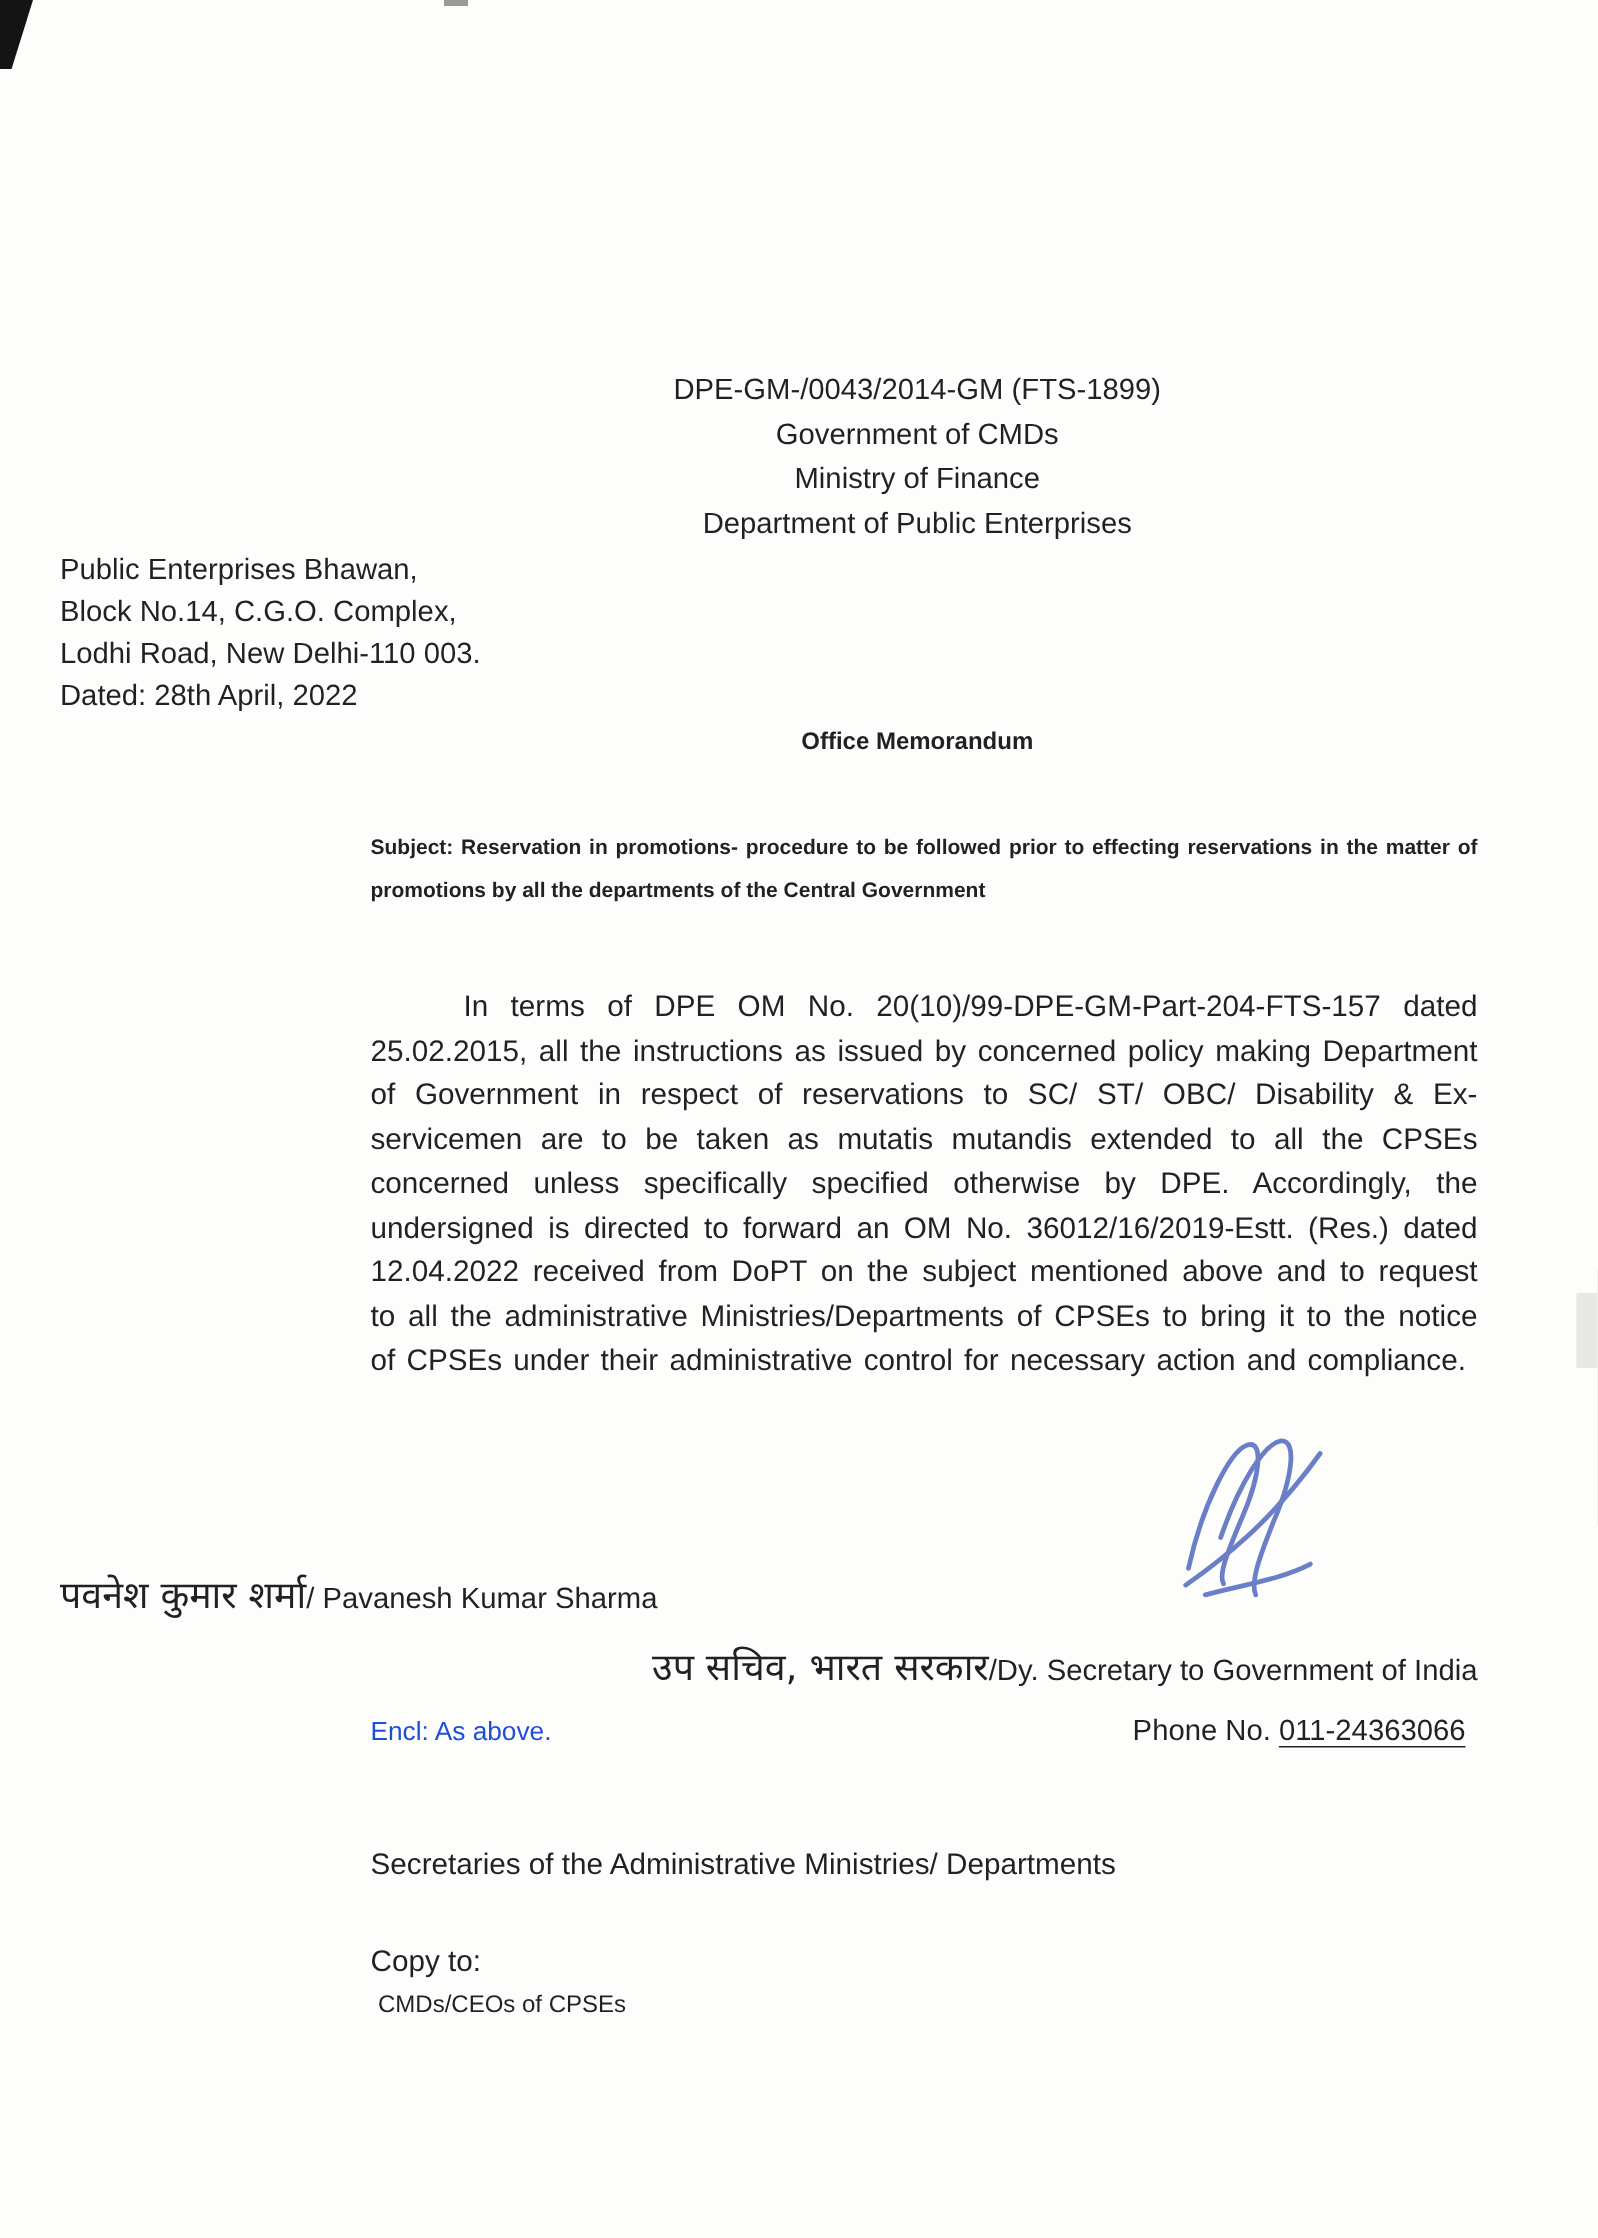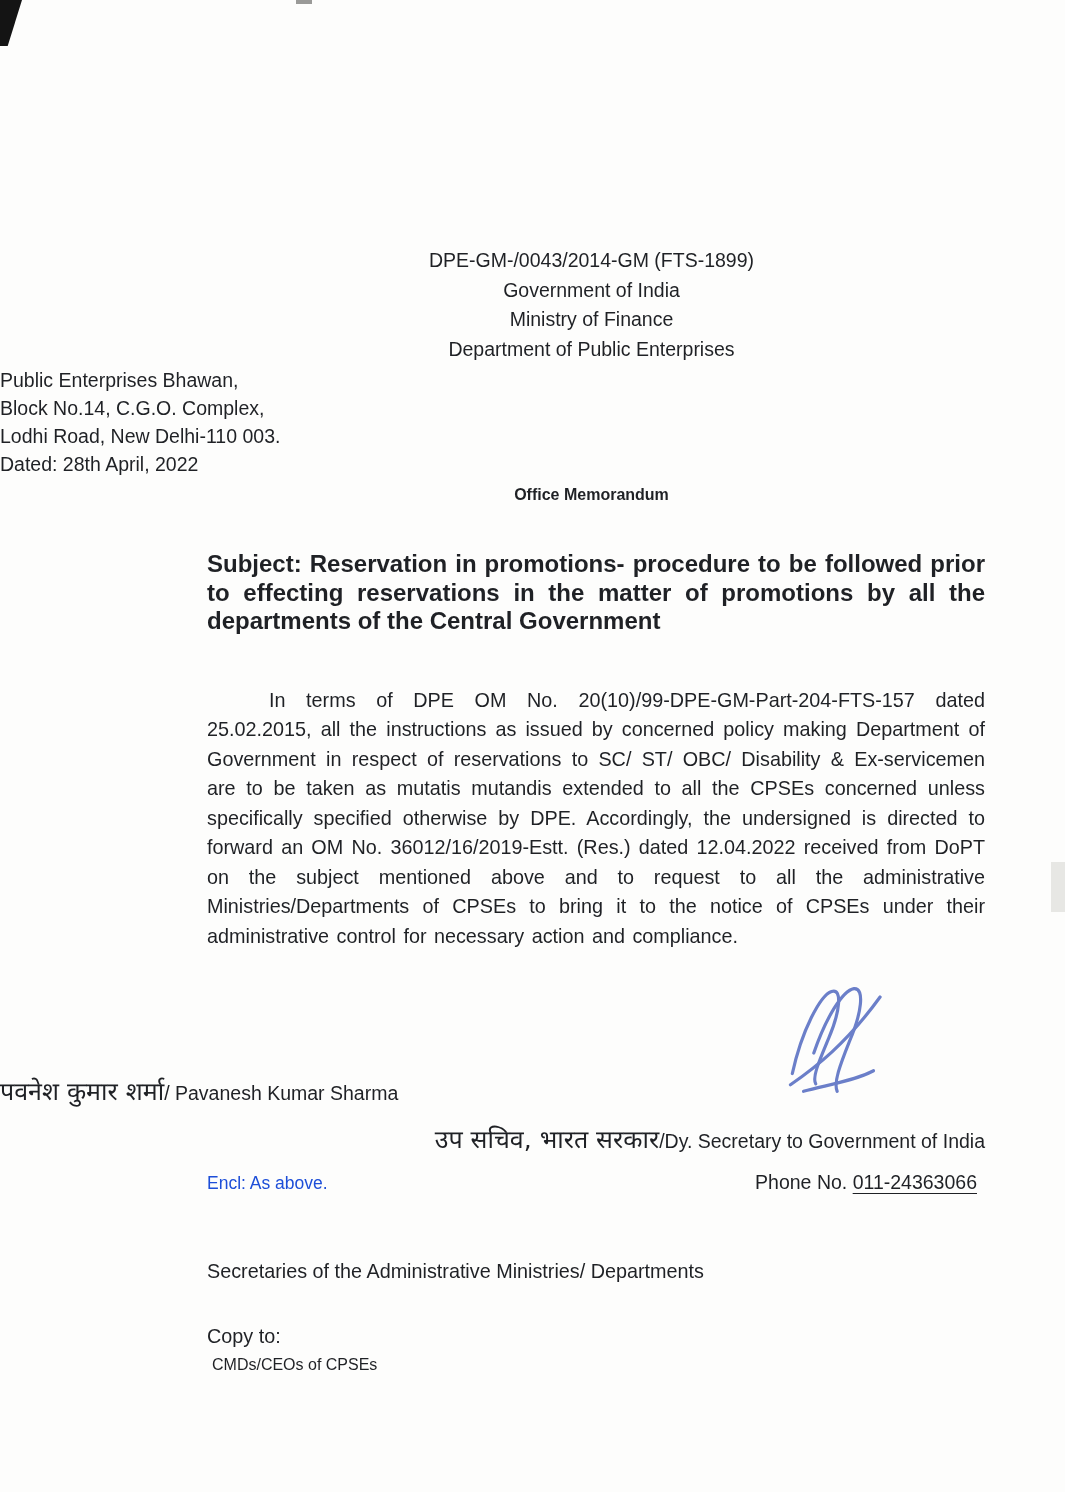--- a/index.html
+++ b/index.html
@@ -10,20 +10,21 @@
   .page {
     position: relative;
     width: 1065px;
     height: 1492px;
     margin: 0 auto;
     background: #fdfdfc;
     font-family: "Liberation Sans", sans-serif;
     color: #1f2125;
     overflow: hidden;
     box-sizing: border-box;
+    padding-left: 40px;
   }
   
   .artifact-corner {
     position: absolute;
     top: 0; left: 0;
     width: 22px; height: 46px;
     background: #141414;
     clip-path: polygon(0 0, 100% 0, 35% 100%, 0 100%);
   }
   .artifact-dash {
@@ -52,21 +53,21 @@
     line-height: 28px;
   }
   .doc-title {
     margin: 8px 0 0 118px;
     text-align: center;
     font-size: 16px;
     font-weight: bold;
   }
   .subject {
     margin: 46px 80px 0 207px;
-    font-size: 24px;
+    font-size: 14px;
     line-height: 28.5px;
     font-weight: bold;
     text-align: justify;
   }
   .body-par {
     margin: 50px 80px 0 207px;
     font-size: 19.8px;
     line-height: 29.5px;
     text-align: justify;
     text-indent: 62px;
@@ -125,21 +126,21 @@
 <body>
 
 <div class="page">
 
   <div class="artifact-corner"></div>
   <div class="artifact-dash"></div>
   <div class="artifact-smudge"></div>
 
   <div class="header-center">
     <div>DPE-GM-/0043/2014-GM (FTS-1899)</div>
-    <div>Government of India</div>
+    <div>Government of CMDs</div>
     <div>Ministry of Finance</div>
     <div>Department of Public Enterprises</div>
   </div>
 
   <div class="address-block">
     <div>Public Enterprises Bhawan,</div>
     <div>Block No.14, C.G.O. Complex,</div>
     <div>Lodhi Road, New Delhi-110 003.</div>
     <div>Dated: 28th April, 2022</div>
   </div>

